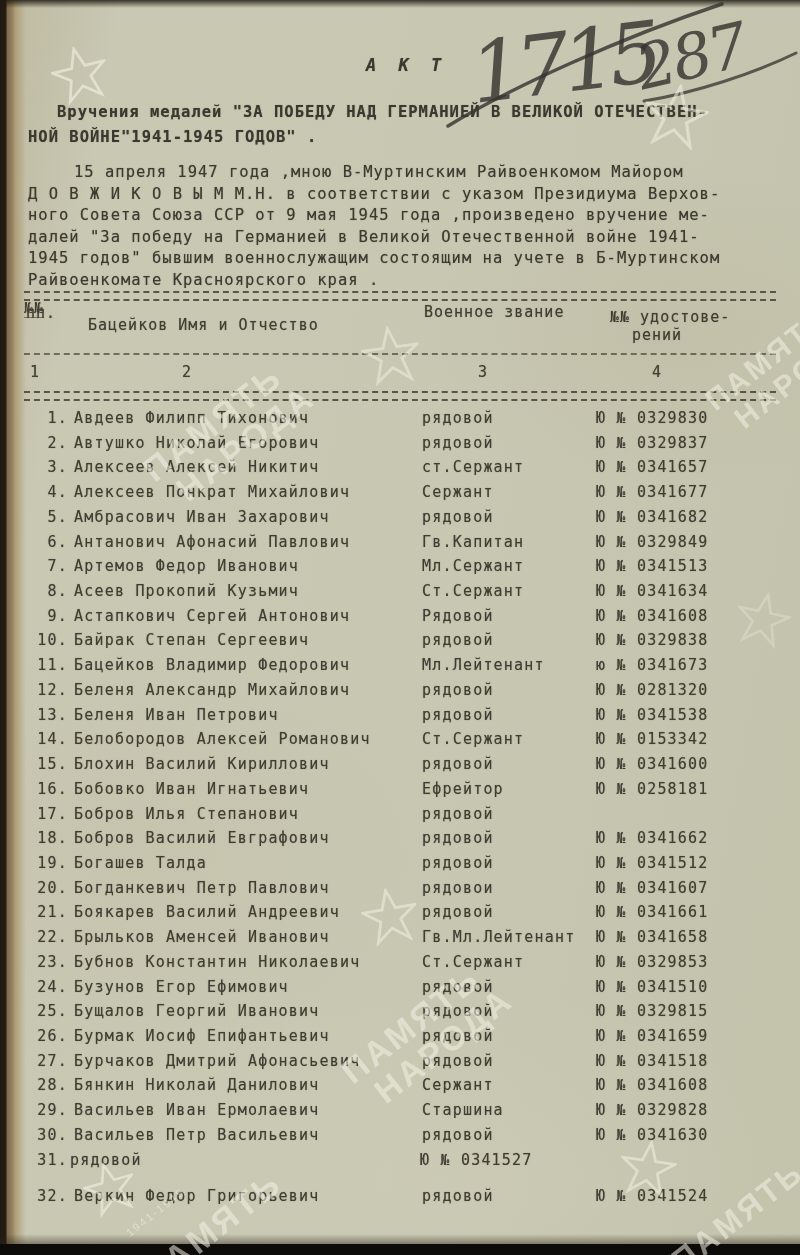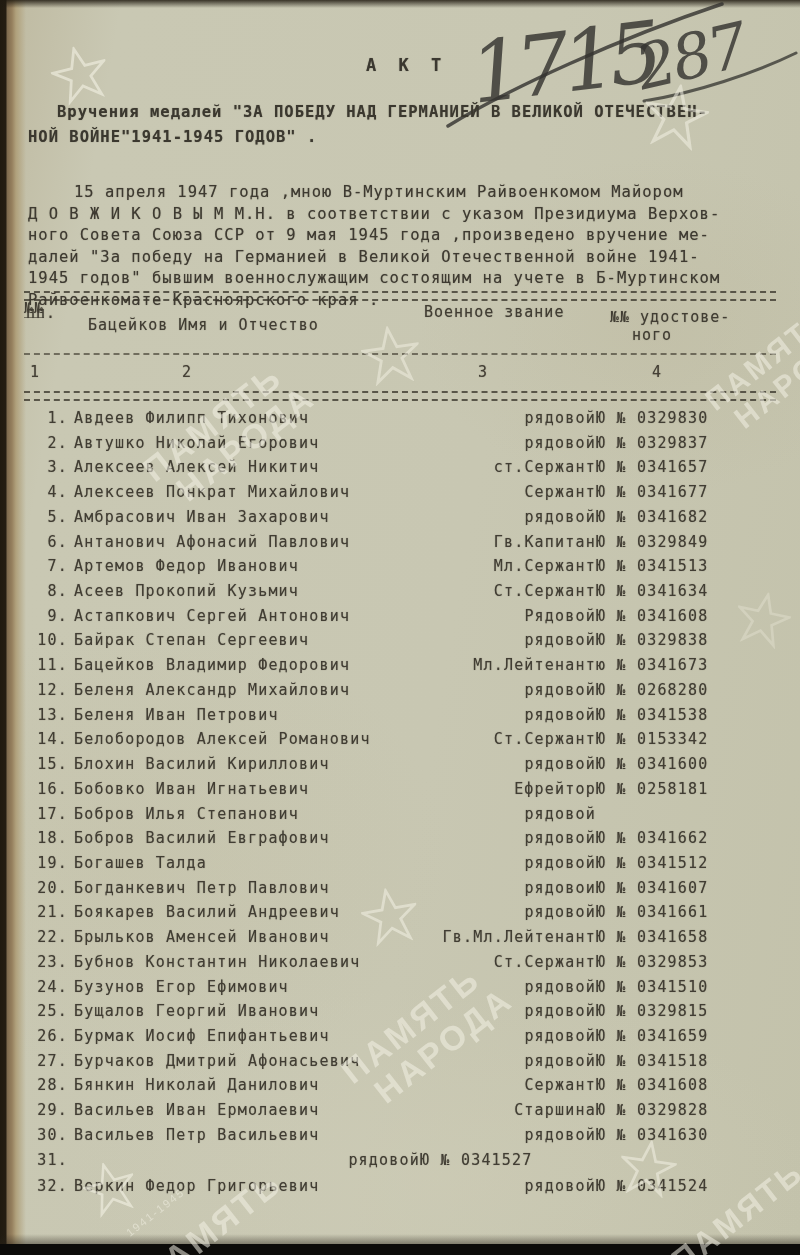--- a/index.html
+++ b/index.html
@@ -19,26 +19,26 @@
   .edge-top{position:absolute;left:0;top:0;right:0;height:8px;
     background:linear-gradient(180deg,rgba(32,26,16,.85),rgba(32,26,16,0));}
   .edge-bottom{position:absolute;left:0;bottom:0;right:0;height:11px;background:#0c0b09;}
   .edge-bottom-shadow{position:absolute;left:0;bottom:11px;right:0;height:10px;
     background:linear-gradient(0deg,rgba(40,34,24,.45),rgba(40,34,24,0));}
 
   
   .tw{letter-spacing:1px;text-shadow:0 0 1px rgba(62,58,48,.55);}
   .abs{position:absolute;}
 
-  .akt-title{left:366px;top:55px;font-size:17px;font-weight:bold;letter-spacing:6px;color:#3b3830;}
+  .akt-title{left:366px;top:55px;font-size:17px;font-weight:bold;letter-spacing:6px;color:#3b3830;font-style:italic;}
   .subtitle1{left:57px;top:103px;font-size:15.5px;font-weight:bold;color:#3b382f;}
   .subtitle2{left:28px;top:128px;font-size:15.5px;font-weight:bold;color:#3b382f;}
 
   .body-par{left:28px;top:162px;width:740px;font-size:15.5px;line-height:21.6px;color:#3e3a31;}
-  .body-par .body-line:first-child{text-indent:46px;margin-top:20px;}
+  .body-par .body-line:first-child{text-indent:46px;}
 
   .sep{left:24px;width:752px;}
   .sep-eq{height:6px;border-top:2.5px dashed rgba(58,54,44,.78);border-bottom:2.5px dashed rgba(58,54,44,.78);}
   .sep-dash{height:0;border-top:2.5px dashed rgba(64,60,48,.65);}
   .sep1{top:291px;}
   .sep-mid{top:353px;}
   .sep2{top:391px;}
 
   .hdr{font-size:15px;color:#413d33;}
   .hdr-col1a{left:24px;top:299px;border-bottom:1px solid rgba(64,60,48,.6);}
@@ -48,23 +48,23 @@
   .hdr-col4a{left:610px;top:308px;}
   .hdr-col4b{left:632px;top:326px;}
   .colnum{top:363px;font-size:15px;color:#44403５6;}
   .colnum{color:#443f35;}
 
   .rows{left:0;top:409px;right:0;}
   .row{display:grid;grid-template-columns:40px 352px 176px auto;padding-left:28px;height:24.72px;
     font-size:15px;letter-spacing:1.2px;color:#413d33;text-shadow:0 0 1px rgba(62,58,48,.5);}
   .row .c-num{text-align:right;}
   .row .c-name{padding-left:6px;}
-  .row .c-rank{padding-left:2px;text-align:right;}
+  .row .c-rank{padding-left:2px;}
   .row:nth-child(even) .c-name{color:#45413７6;}
-  .row:nth-child(32){margin-top:2px;}
+  .row:nth-child(32){margin-top:12px;}
 
   
   .hand{font-family:"DejaVu Serif","Liberation Serif",serif;font-style:italic;color:rgba(52,51,47,.82);}
   .hand1{left:470px;top:14px;font-size:84px;letter-spacing:-7px;transform:rotate(-7deg);}
   .hand2{left:636px;top:20px;font-size:62px;letter-spacing:-3px;transform:rotate(-13deg);}
   .flourish{pointer-events:none;}
 
   
   .wm{pointer-events:none;z-index:5;}
   .wm-text{font-family:"Liberation Sans","DejaVu Sans",sans-serif;font-weight:bold;
@@ -104,21 +104,21 @@
     <div class="body-line">1945 годов" бывшим военнослужащим состоящим на учете в Б-Муртинском</div>
     <div class="body-line">Райвоенкомате Красноярского края .</div>
   </div>
 
   <div class="abs sep sep-eq sep1"></div>
   <div class="abs tw hdr hdr-col1a">№№</div>
   <div class="abs tw hdr hdr-col1b">пп.</div>
   <div class="abs tw hdr hdr-col2">Бацейков Имя и Отчество</div>
   <div class="abs tw hdr hdr-col3">Военное звание</div>
   <div class="abs tw hdr hdr-col4a">№№ удостове-</div>
-  <div class="abs tw hdr hdr-col4b">ного</div>
+  <div class="abs tw hdr hdr-col4b">рений</div>
   <div class="abs sep sep-dash sep-mid"></div>
 
   <div class="abs tw colnum" style="left:30px;">1</div>
   <div class="abs tw colnum" style="left:182px;">2</div>
   <div class="abs tw colnum" style="left:478px;">3</div>
   <div class="abs tw colnum" style="left:652px;">4</div>
   <div class="abs sep sep-eq sep2"></div>
 
   <div class="abs rows">
       <div class="row">
@@ -184,21 +184,21 @@
       <div class="row">
       <span class="c-num">11.</span>
       <span class="c-name">Бацейков Владимир Федорович</span>
       <span class="c-rank">Мл.Лейтенант</span>
       <span class="c-cert">ю № 0341673</span>
     </div>
       <div class="row">
       <span class="c-num">12.</span>
       <span class="c-name">Беленя Александр Михайлович</span>
       <span class="c-rank">рядовой</span>
-      <span class="c-cert">Ю № 0268280</span>
+      <span class="c-cert">Ю № 0281320</span>
     </div>
       <div class="row">
       <span class="c-num">13.</span>
       <span class="c-name">Беленя Иван Петрович</span>
       <span class="c-rank">рядовой</span>
       <span class="c-cert">Ю № 0341538</span>
     </div>
       <div class="row">
       <span class="c-num">14.</span>
       <span class="c-name">Белобородов Алексей Романович</span>

